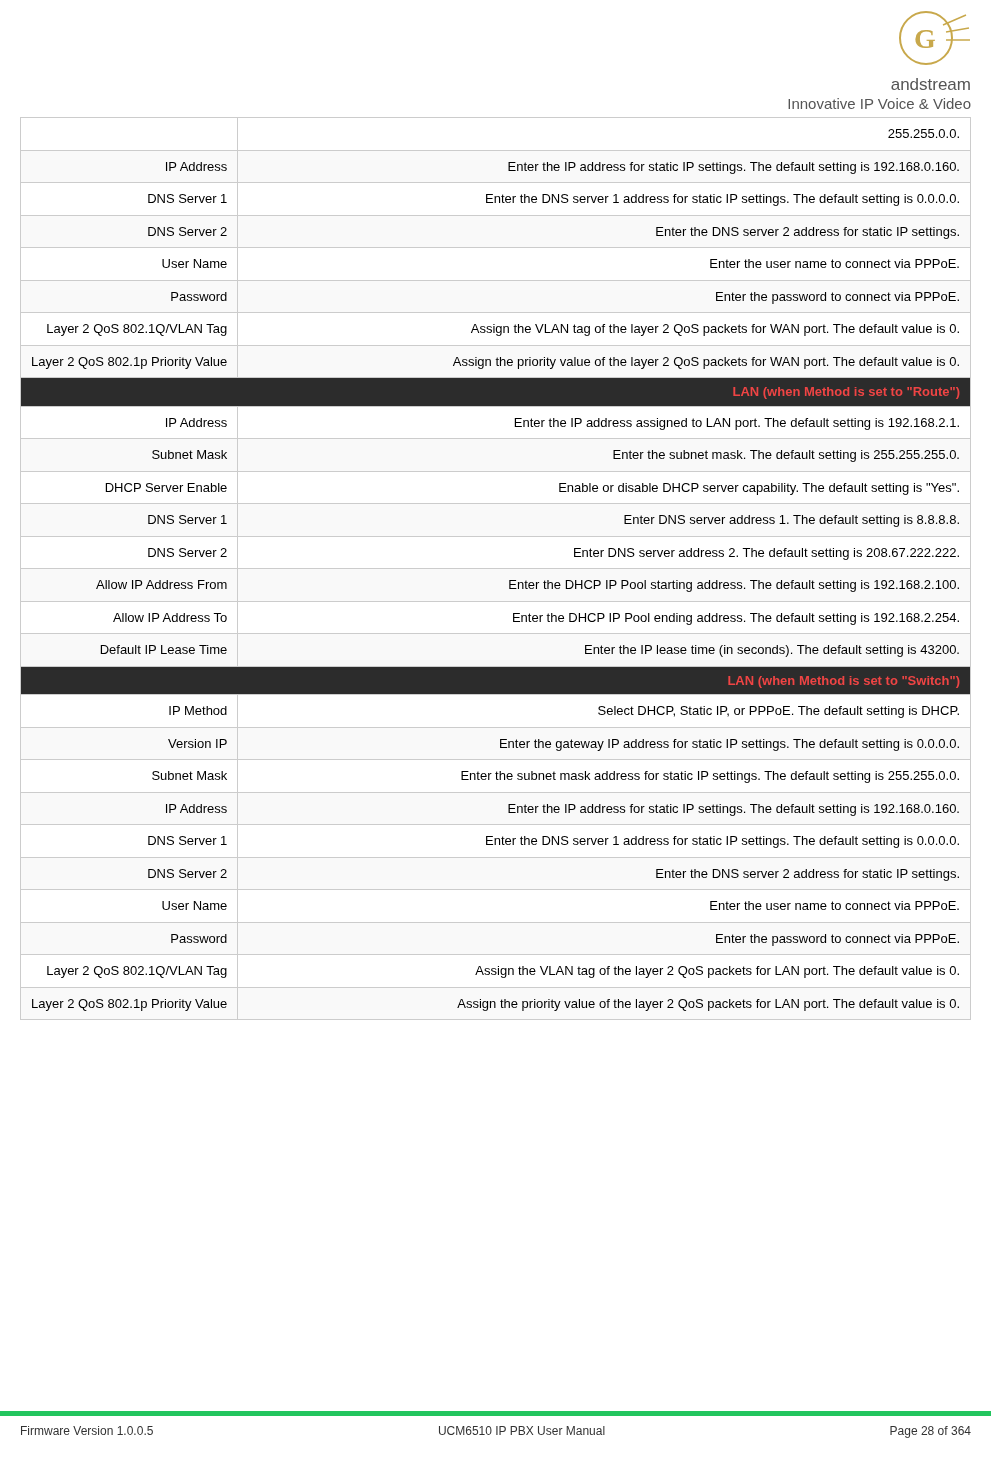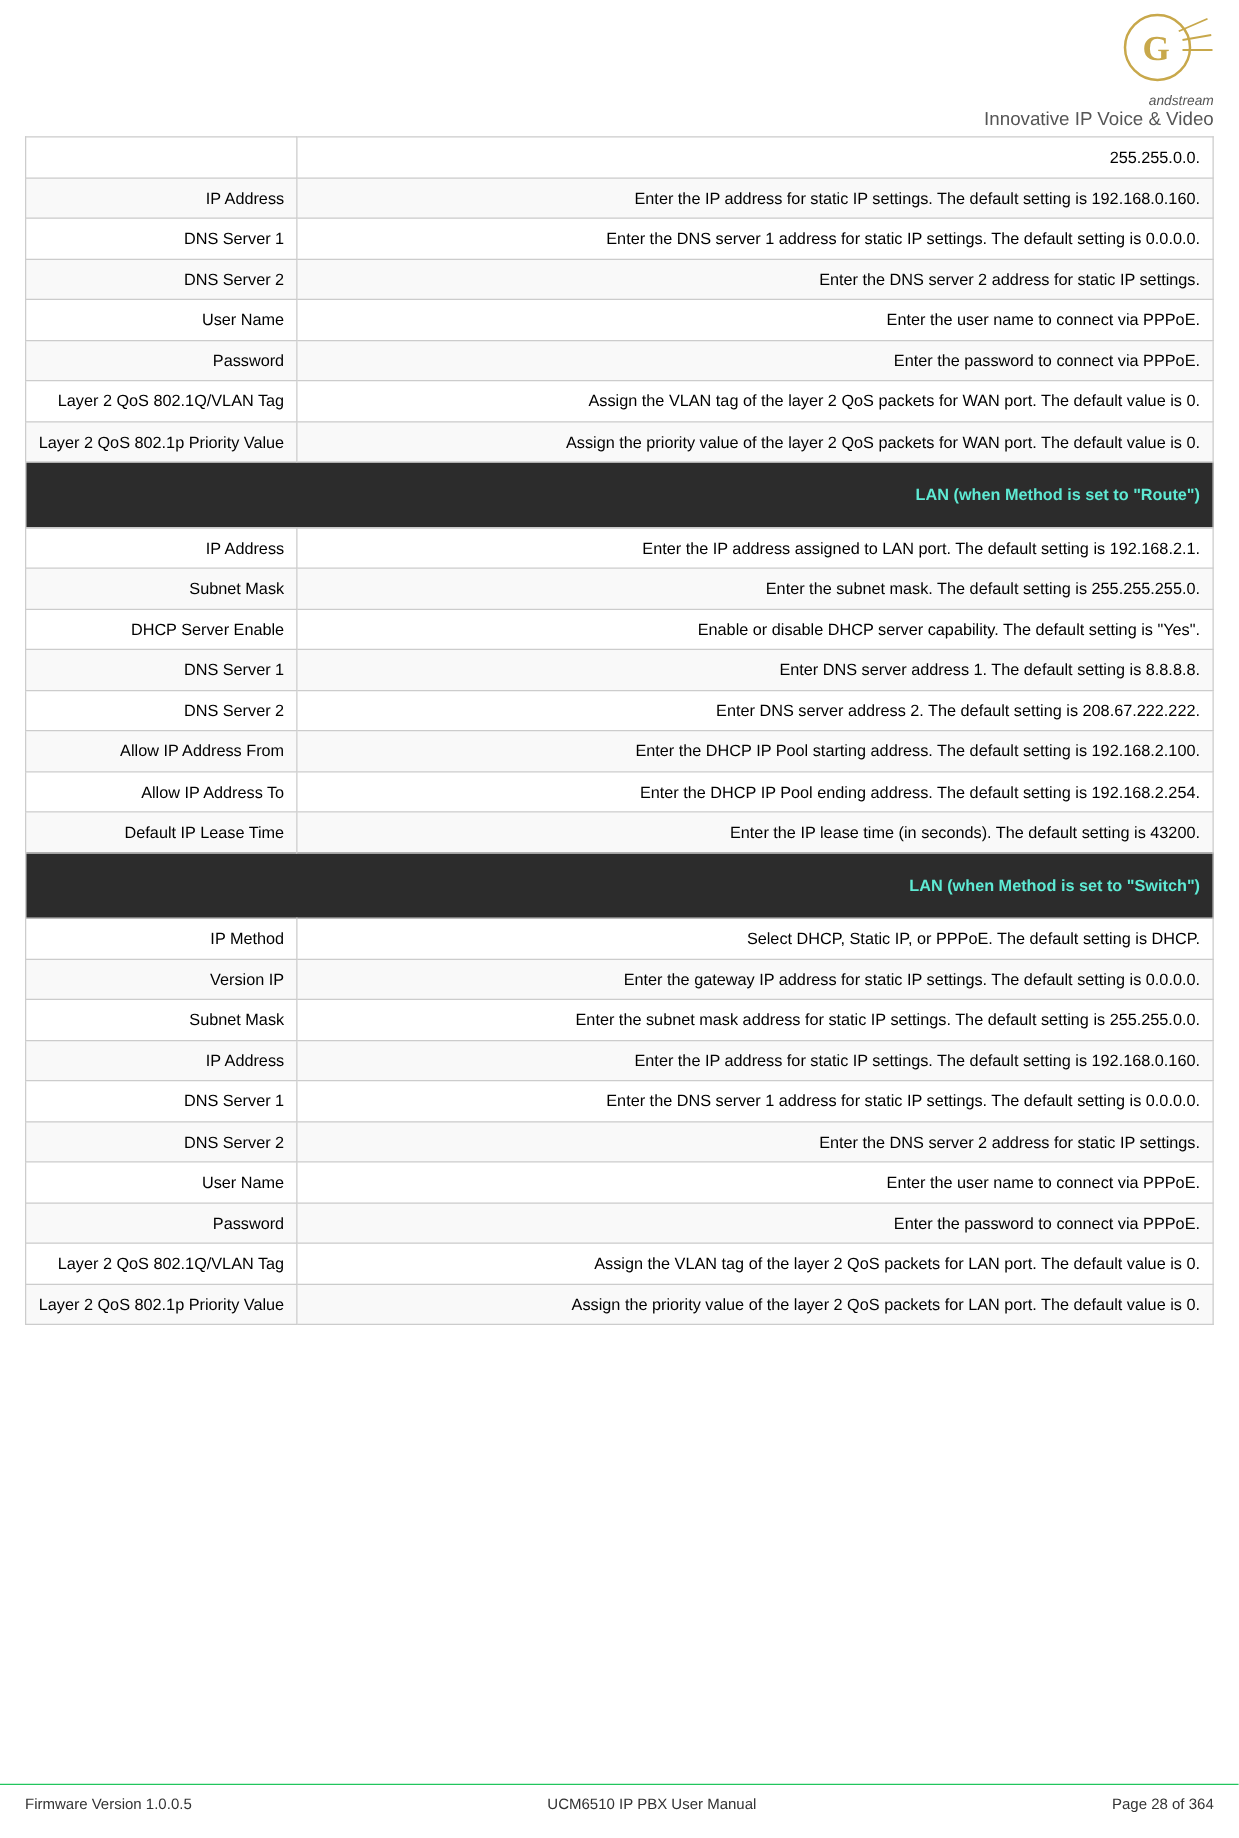--- a/index.html
+++ b/index.html
@@ -33,42 +33,42 @@
       vertical-align: top;
       line-height: 1.5;
     }
     td:first-child {
       width: 175px;
       font-weight: normal;
       white-space: nowrap;
     }
     tr.section-header td {
       background-color: #2c2c2c;
-      color: #5eead4;
+      color: #ef4444;
       font-weight: bold;
       font-size: 13px;
-      padding: 16px 10px;
+      padding: 4px 10px;
     }
     tr.alt-row td {
       background-color: #f9f9f9;
     }
     tr.normal-row td {
       background-color: #fff;
     }
     .footer {
       position: absolute;
       bottom: 20px;
       left: 0;
       right: 0;
       display: flex;
       justify-content: space-between;
-      padding: 0 20px;
+      padding: 12px 20px;
       font-size: 12px;
       color: #333;
-      border-top: 1px solid #22c55e;
+      border-top: 5px solid #22c55e;
       padding-top: 8px;
     }
     .content-wrapper {
       padding: 0 20px;
       text-align: right;
     }
   </style>
 </head>
 <body>
 
@@ -76,21 +76,21 @@
   <div class="logo-area">
     <svg width="90" height="65" viewBox="0 0 90 65">
 
       <circle cx="45" cy="28" r="26" fill="none" stroke="#c8a84b" stroke-width="2"></circle>
       <text x="33" y="38" font-family="Georgia, serif" font-size="28" font-weight="bold" fill="#c8a84b">G</text>
 
       <line x1="62" y1="15" x2="85" y2="5" stroke="#c8a84b" stroke-width="1.5"></line>
       <line x1="65" y1="22" x2="88" y2="18" stroke="#c8a84b" stroke-width="1.5"></line>
       <line x1="65" y1="30" x2="89" y2="30" stroke="#c8a84b" stroke-width="1.5"></line>
     </svg>
-    <div style="font-family: Arial, sans-serif; font-size: 11px; color: #555; font-style: italic; text-align: right;">andstream</div>
+    <div style="font-family: Arial, sans-serif; font-size: 17px; color: #555; text-align: right;">andstream</div>
     <div style="font-family: Arial, sans-serif; font-size: 15px; color: #555; text-align: right;">Innovative IP Voice &amp; Video</div>
   </div>
 </div>
 
 <div class="content-wrapper">
   <table>
 
     <tbody>
         <tr class="normal-row">
       <td></td>

